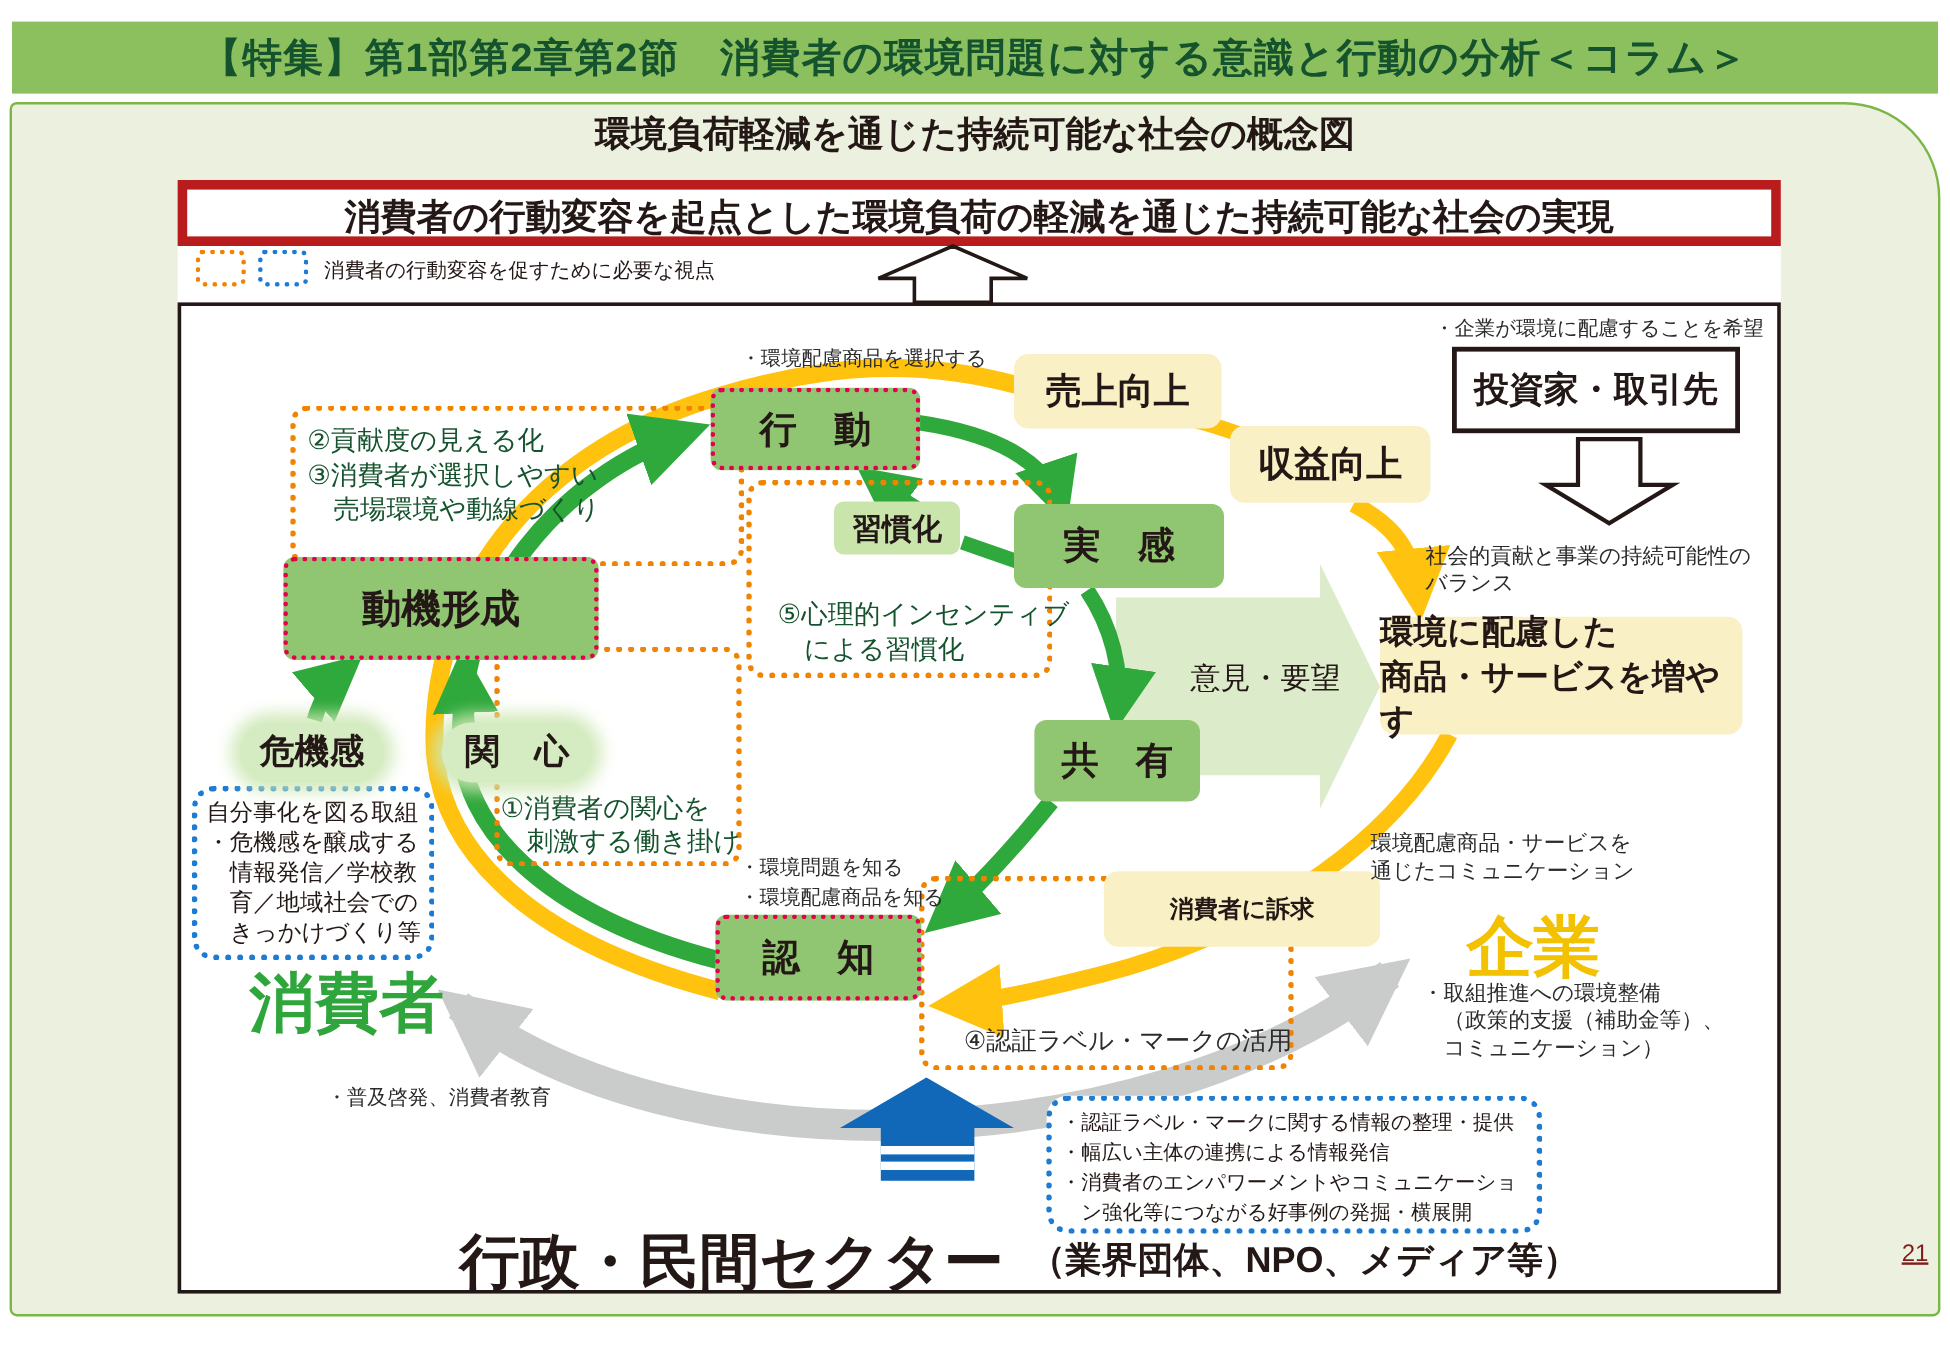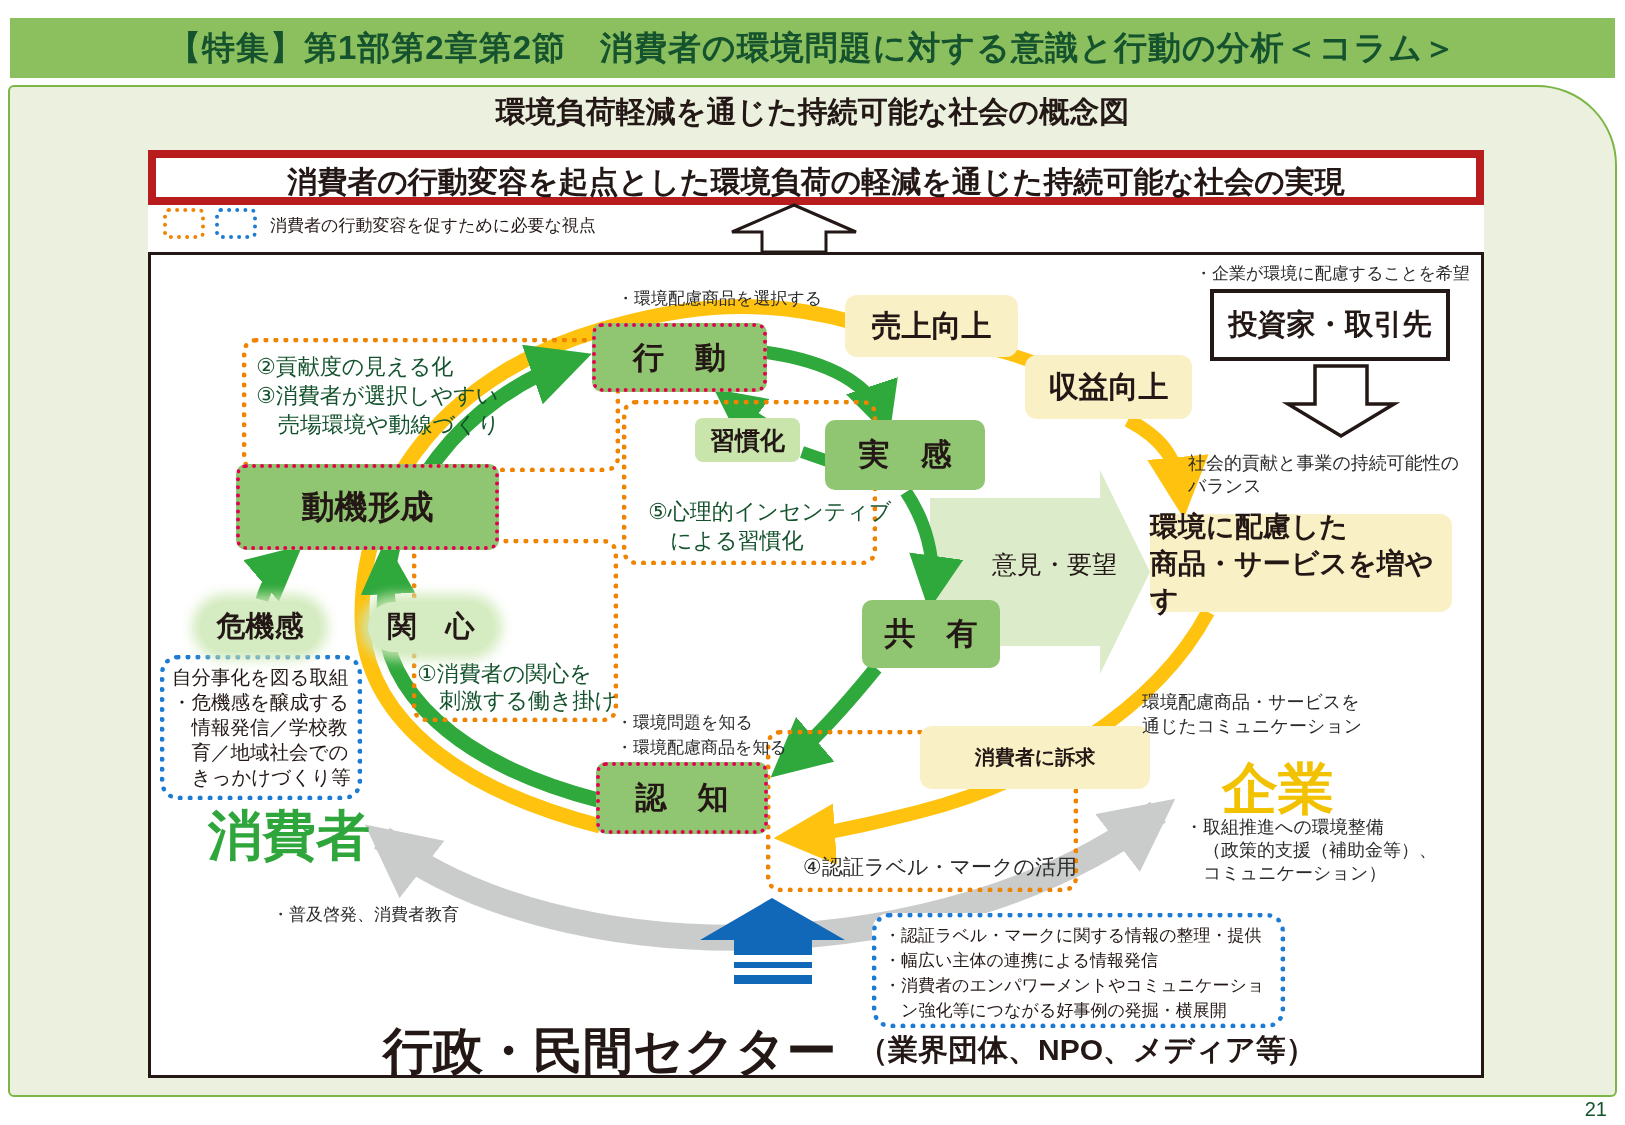--- a/index.html
+++ b/index.html
@@ -32,21 +32,21 @@
   .reddot{border:4px dotted #e5004f;}
   .pill{background:#d5ebc2;border-radius:26px;display:flex;align-items:center;justify-content:center;
         font-size:29px;font-weight:600;z-index:4;box-shadow:0 0 12px 8px rgba(205,232,180,.85);}
   .ybox{background:#faf0c6;border-radius:12px;display:flex;align-items:center;justify-content:center;
         font-size:30px;font-weight:600;z-index:4;text-align:left;}
   .invest{left:1210px;top:289px;width:240px;height:72px;background:#fff;border:4px solid #231815;
           display:flex;align-items:center;justify-content:center;font-size:29px;font-weight:600;z-index:4;}
   .note{font-size:17px;z-index:4;color:#2b2b2b;}
   .vtext{font-size:22px;z-index:4;color:#14532d;line-height:29px;}
   .big-label{font-weight:bold;z-index:4;}
-  .pagenum{right:18px;top:1098px;font-size:20px;color:#14532d;z-index:1;}
+  .pagenum{right:18px;top:1034px;font-size:20px;color:#7f1d1d;z-index:1;text-decoration:underline;}
 </style>
 </head>
 <body>
 
 <div class="abs header">
   <span>【特集】第1部第2章第2節　消費者の環境問題に対する意識と行動の分析＜コラム＞</span>
 </div>
 
 <div class="abs slide"></div>
 <div class="abs slide-title">環境負荷軽減を通じた持続可能な社会の概念図</div>
@@ -124,21 +124,21 @@
 　育／地域社会での
 　きっかけづくり等</div>
 <div class="abs pre" style="left:884px;top:923px;font-size:17px;line-height:25px;z-index:4;">・認証ラベル・マークに関する情報の整理・提供
 ・幅広い主体の連携による情報発信
 ・消費者のエンパワーメントやコミュニケーショ
 　ン強化等につながる好事例の発掘・横展開</div>
 
 <div class="abs gnode reddot" style="left:592px;top:323px;width:175px;height:69px;">行　動</div>
 <div class="abs gnode reddot" style="left:236px;top:464px;width:263px;height:86px;font-size:33px;">動機形成</div>
 <div class="abs gnode reddot" style="left:596px;top:762px;width:172px;height:72px;font-family:Liberation Mono, monospace;">認　知</div>
-<div class="abs gnode" style="left:825px;top:420px;width:160px;height:70px;">実　感</div>
+<div class="abs gnode" style="left:845px;top:420px;width:175px;height:70px;">実　感</div>
 <div class="abs gnode" style="left:862px;top:600px;width:138px;height:68px;">共　有</div>
 <div class="abs gnode" style="left:695px;top:418px;width:105px;height:44px;font-size:25px;background:#c9e5ac;border-radius:8px;">習慣化</div>
 <div class="abs pill" style="left:200px;top:602px;width:120px;height:50px;">危機感</div>
 <div class="abs pill" style="left:368px;top:602px;width:126px;height:50px;">関　心</div>
 
 <div class="abs ybox" style="left:845px;top:295px;width:173px;height:62px;">売上向上</div>
 <div class="abs ybox" style="left:1025px;top:355px;width:167px;height:64px;">収益向上</div>
 <div class="abs ybox pre" style="left:1150px;top:514px;width:302px;height:98px;font-size:28px;line-height:37px;">環境に配慮した
 商品・サービスを増やす</div>
 <div class="abs ybox" style="left:920px;top:726px;width:230px;height:63px;font-size:20px;">消費者に訴求</div>

